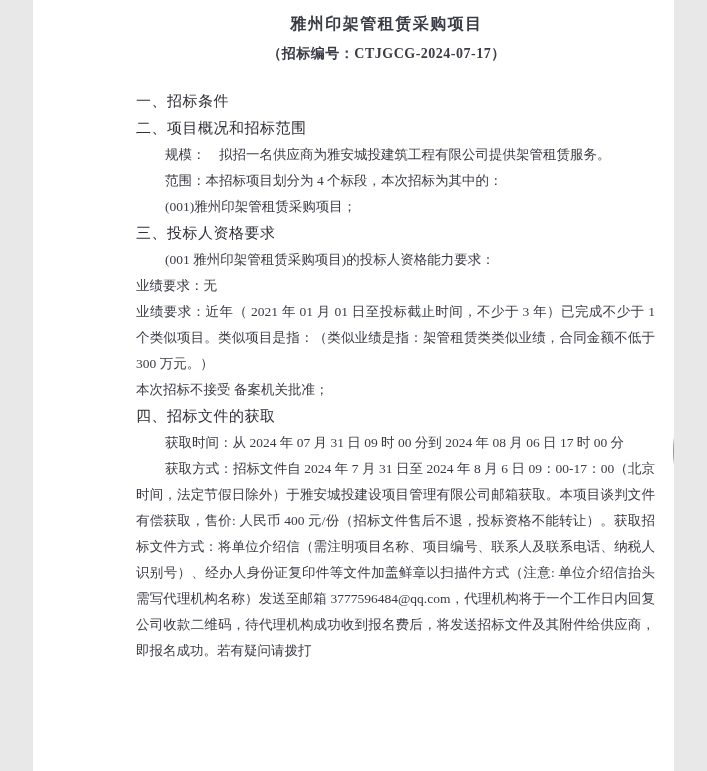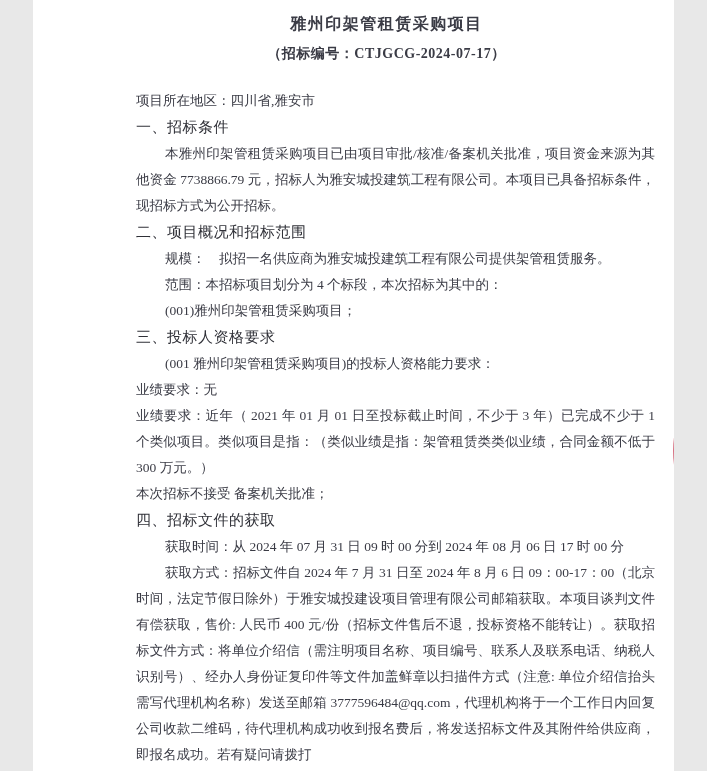--- a/index.html
+++ b/index.html
@@ -39,24 +39,22 @@
 <body>
 
 <div class="page">
 
   <div class="doc-header">
     <div class="doc-title">雅州印架管租赁采购项目</div>
     <div class="doc-subtitle">（招标编号：CTJGCG-2024-07-17）</div>
   </div>
 
   <div class="content">
-    <p class="para">项目所在地区：四川省,雅安市</p>
 
   <div class="sec-heading">一、招标条件</div>
-      <p class="para indent">本雅州印架管租赁采购项目已由项目审批/核准/备案机关批准，项目资金来源为其他资金 7738866.79 元，招标人为雅安城投建筑工程有限公司。本项目已具备招标条件，现招标方式为公开招标。</p>
       <div class="sec-heading">二、项目概况和招标范围</div>
       <p class="para indent">规模：　拟招一名供应商为雅安城投建筑工程有限公司提供架管租赁服务。</p>
       <p class="para indent">范围：本招标项目划分为 4 个标段，本次招标为其中的：</p>
       <p class="para indent">(001)雅州印架管租赁采购项目；</p>
       <div class="sec-heading">三、投标人资格要求</div>
       <p class="para indent">(001 雅州印架管租赁采购项目)的投标人资格能力要求：</p>
       <p class="para">业绩要求：无</p>
       <p class="para">业绩要求：近年（ 2021 年 01 月 01 日至投标截止时间，不少于 3 年）已完成不少于 1　个类似项目。类似项目是指：（类似业绩是指：架管租赁类类似业绩，合同金额不低于 300 万元。）</p>
       <p class="para">本次招标不接受 备案机关批准；</p>
       <div class="sec-heading">四、招标文件的获取</div>

